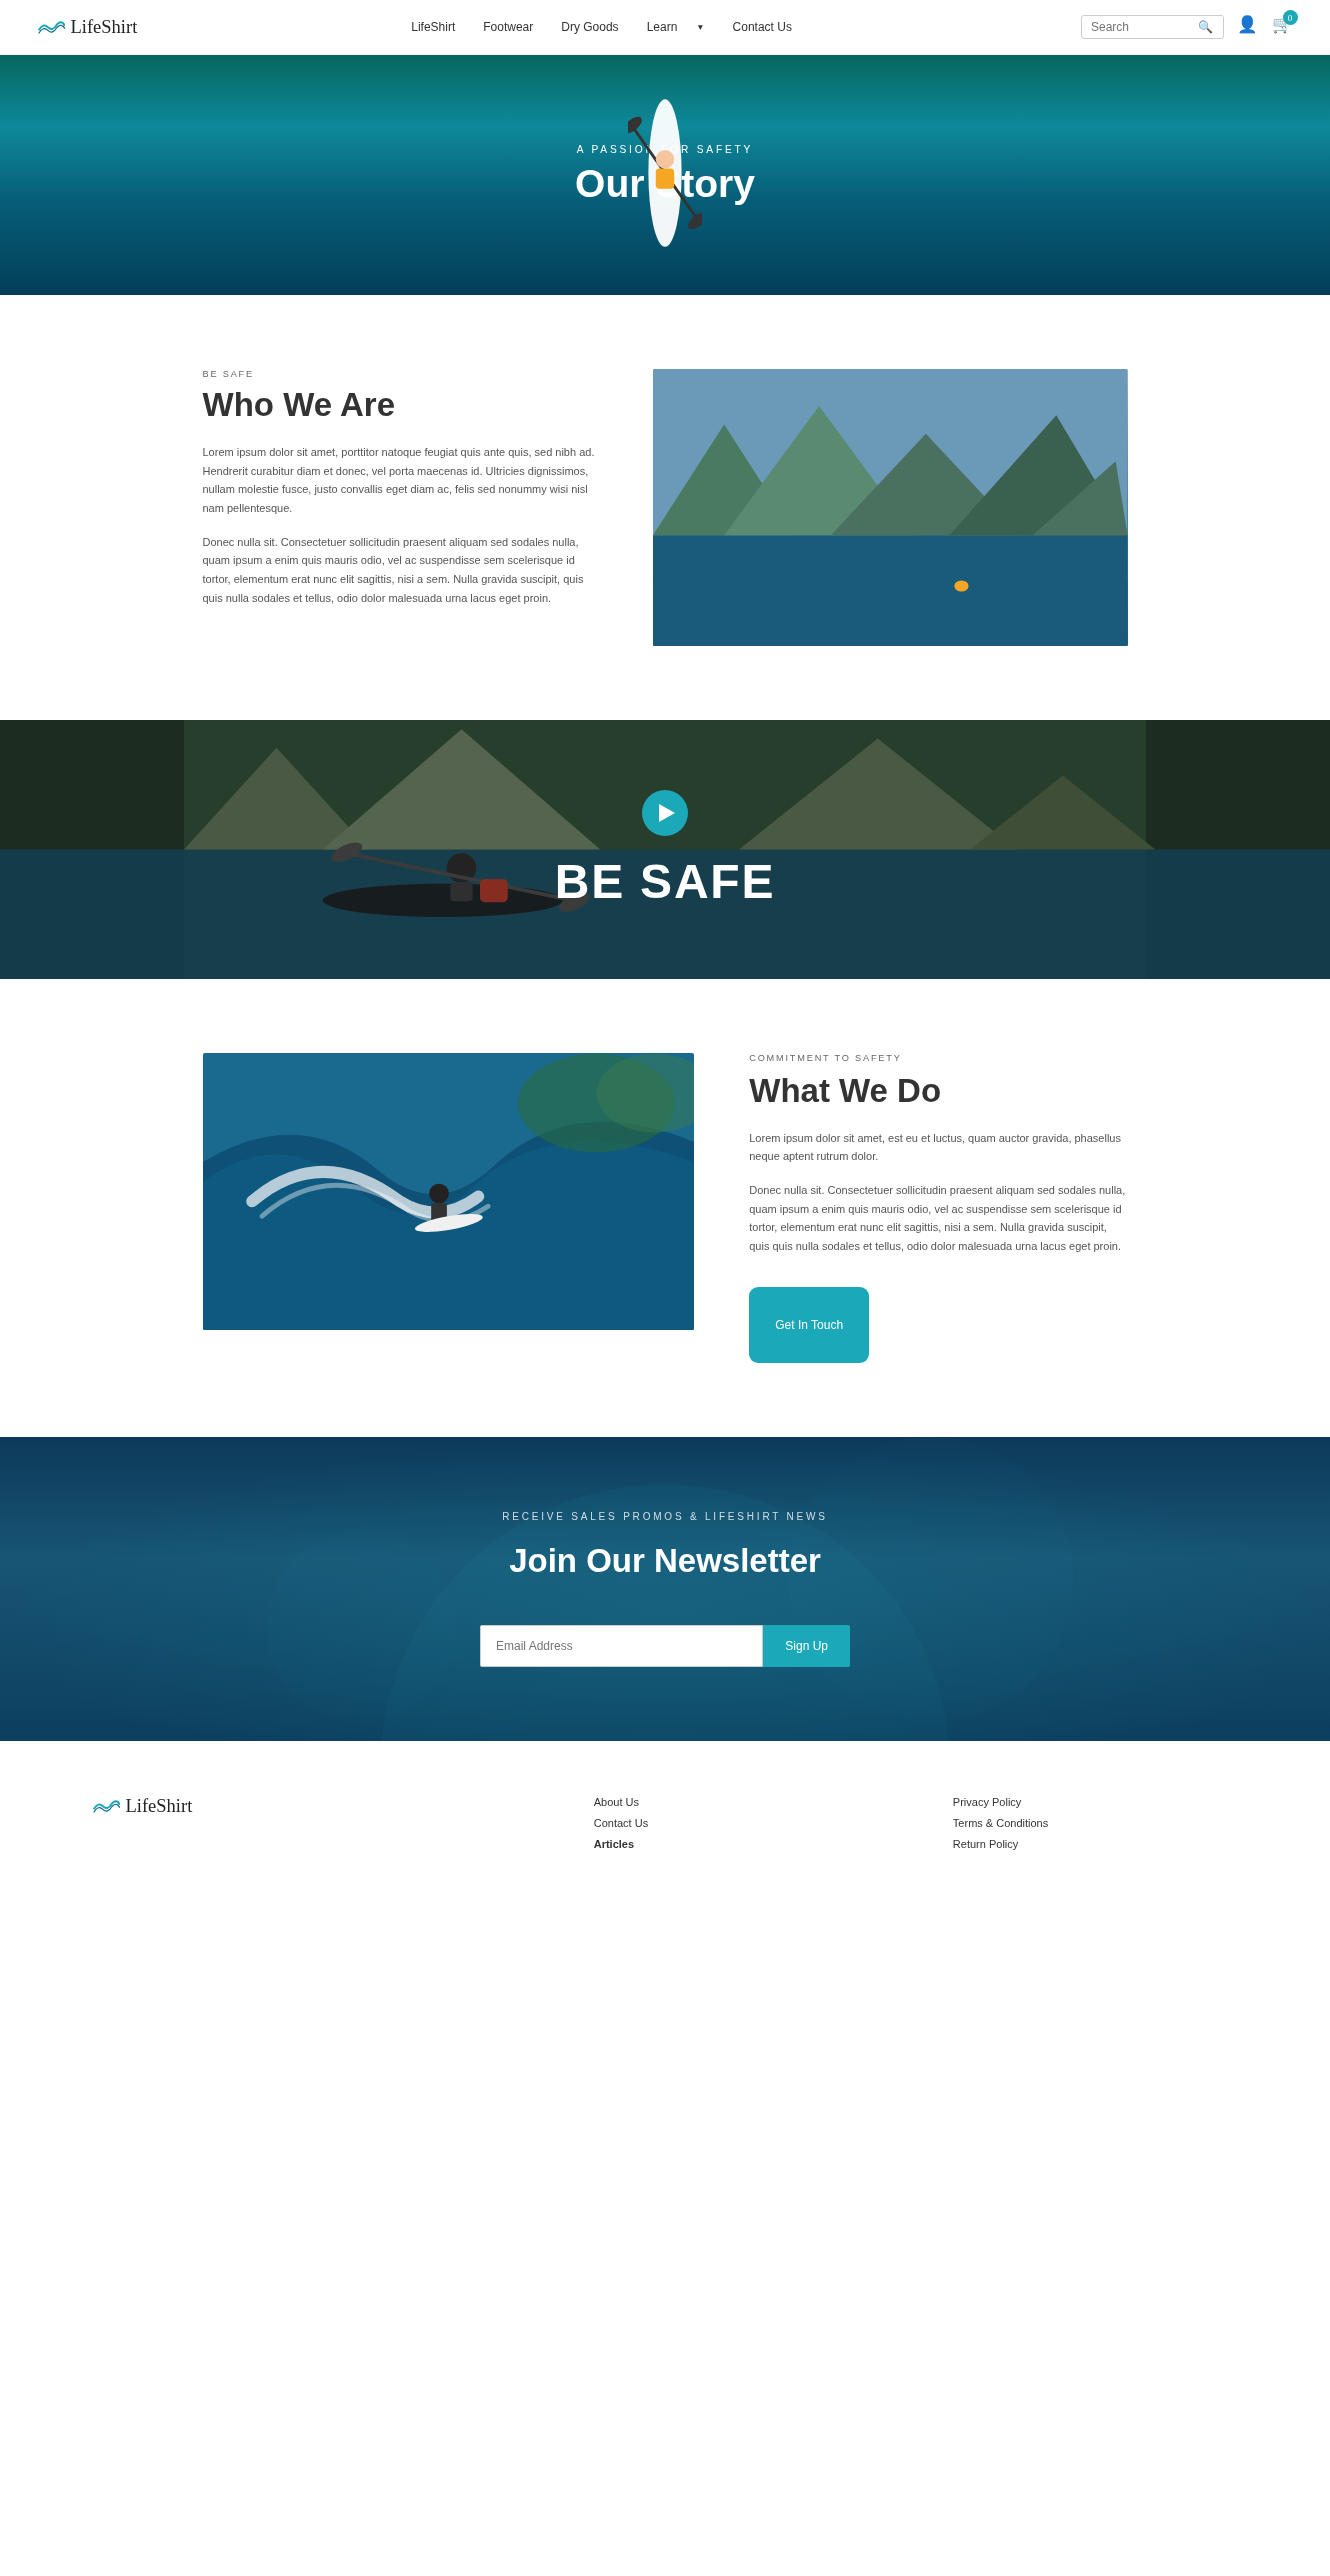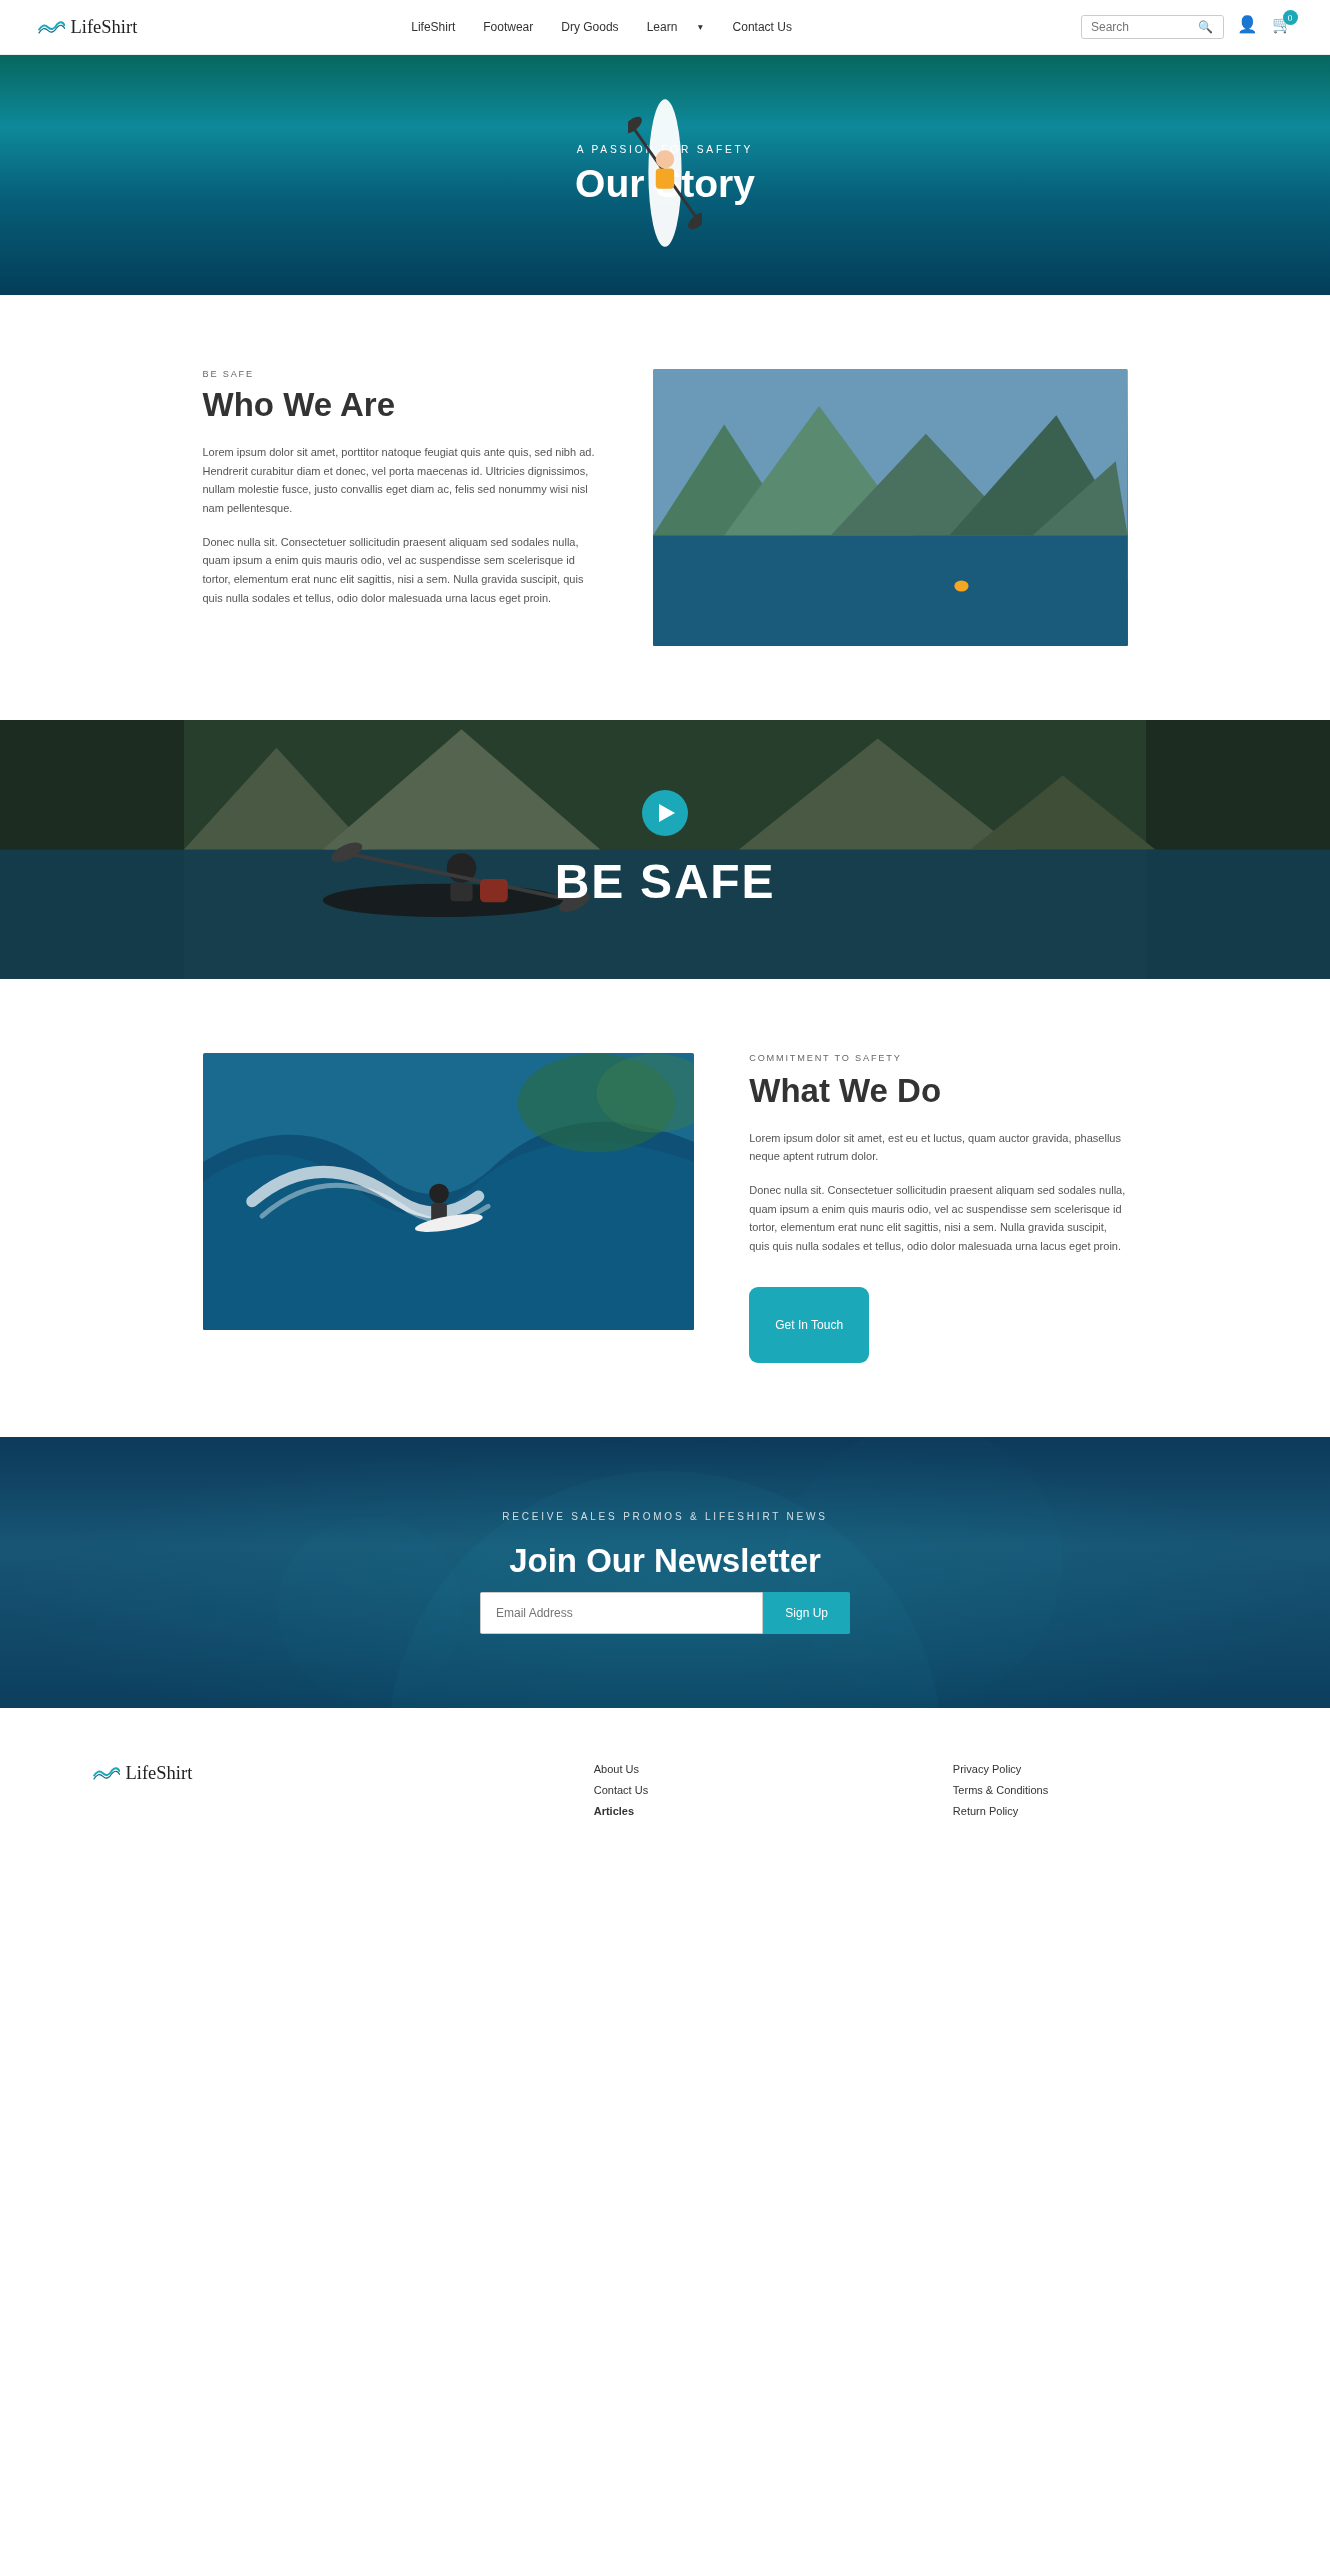--- a/index.html
+++ b/index.html
@@ -58,21 +58,21 @@
     }
 
     
     .newsletter-section {
       background: linear-gradient(180deg, #0d3a5a 0%, #1a5a7a 40%, #0d4060 100%);
       padding: 74px 37px; text-align: center; position: relative; overflow: hidden;
     }
     .newsletter-bg-water { position: absolute; inset: 0; opacity: 0.2;
       background: radial-gradient(ellipse at 50% 60%, #1ba8b8 0%, transparent 70%); }
     .newsletter-eyebrow { font-size: 10px; letter-spacing: 2.8px; text-transform: uppercase; color: rgba(255,255,255,0.8); margin-bottom: 20px; font-family: Arial, sans-serif; }
-    .newsletter-title { font-size: 33px; font-weight: bold; color: #fff; font-family: Arial, sans-serif; margin-bottom: 12px; }
+    .newsletter-title { font-size: 33px; font-weight: bold; color: #fff; font-family: Arial, sans-serif; margin-bottom: 45px; }
     .newsletter-form { display: flex; max-width: 370px; margin: 0 auto; }
     .newsletter-input { flex: 1; padding: 13px 15px; border: 0.9px solid #ccc; outline: none; font-size: 12px; font-family: Arial, sans-serif; border-radius: 1.8px 0 0 1.8px; }
     .newsletter-btn { background: #1ba8b8; color: #fff; border: none; padding: 13px 22px; font-size: 12px; font-family: Arial, sans-serif; cursor: pointer; border-radius: 0 1.8px 1.8px 0; }
 
     
     footer {
       padding: 55px 92px 28px;
       background: #fff;
     }
     .footer-top { display: flex; gap: 74px; margin-bottom: 37px; }

